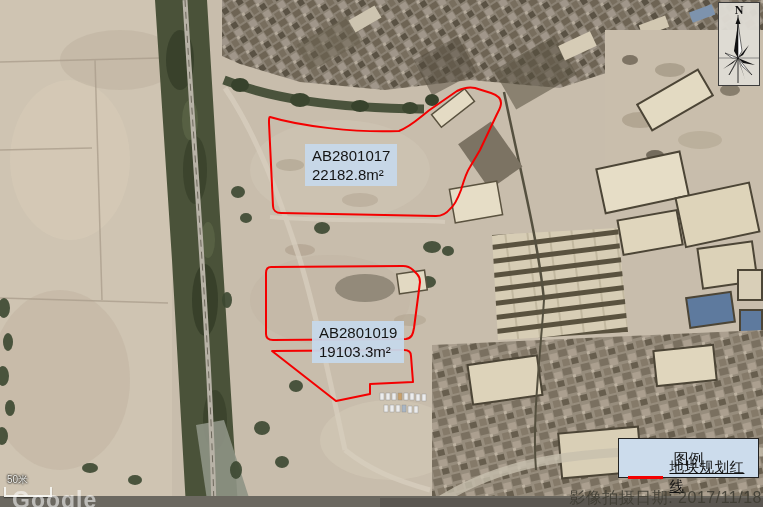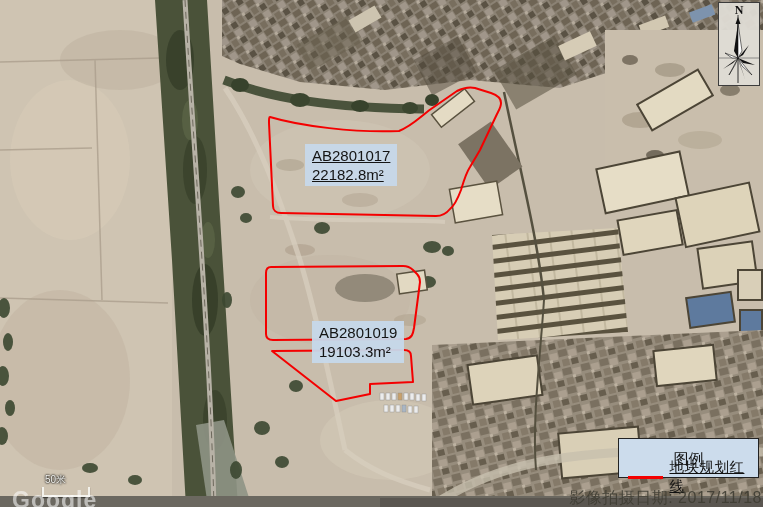--- a/index.html
+++ b/index.html
@@ -5,41 +5,41 @@
   html,body{margin:0;padding:0;background:#222;}
   #viewport{
     position:relative; width:763px; height:507px; overflow:hidden;
     font-family:"Liberation Sans", sans-serif; background:#c8bdac;
   }
   #terrain{position:absolute;left:0;top:0;}
   .parcel-label{
     position:absolute; background:rgba(198,216,234,0.95); color:#141414;
     padding:2px 7px; font-size:15px; line-height:19px; white-space:nowrap;
   }
-  #label-1{left:305px; top:144px;text-decoration:underline;}
+  #label-1{left:305px; top:144px;}
   #label-2{left:312px; top:321px;}
   #compass{
     position:absolute; left:718px; top:2px; width:42px; height:84px;
     background:rgba(223,220,213,0.95); border:1px solid #3c3c3c; box-sizing:border-box;
   }
   #compass .n{
     position:absolute; top:0px; left:0; width:100%; text-align:center;
     font-family:"Liberation Serif", serif; font-weight:bold; font-size:12px; color:#111;
   }
   #compass svg{position:absolute; left:0; top:0;}
   #legend{
     position:absolute; left:618px; top:438px; width:139px; height:38px;
     background:#ccdcec; border:1.5px solid #222; box-sizing:content-box;
     font-family:"Liberation Serif", serif; color:#111;
   }
   #legend .legend-title{text-align:center; font-size:15px; line-height:18px; margin-top:11px;}
   #legend .legend-row{display:flex; align-items:center; height:18px;}
   #legend .red-line{width:36px; height:0; border-top:3px solid #f40000; margin-left:9px; margin-right:6px;}
   #legend .legend-item-label{font-size:14.5px; letter-spacing:0.5px;text-decoration:underline;}
-  #scalebar{position:absolute; left:4px; top:475px; color:#f7f7f2;margin-left:38px;}
+  #scalebar{position:absolute; left:4px; top:475px; color:#f7f7f2;}
   #scalebar .scale-text{
     font-size:10px; line-height:10px; margin-left:3px;
     text-shadow:0 0 2px #000, 0 0 2px #000;
   }
   #scalebar .bracket{
     margin-top:2px; width:48px; height:10px; box-sizing:border-box;
     border-left:2px solid #f3f2ec; border-right:2px solid #f3f2ec; border-bottom:2px solid #f3f2ec;
     box-shadow:0 1px 1px rgba(0,0,0,0.4);
   }
   #google-mark{

